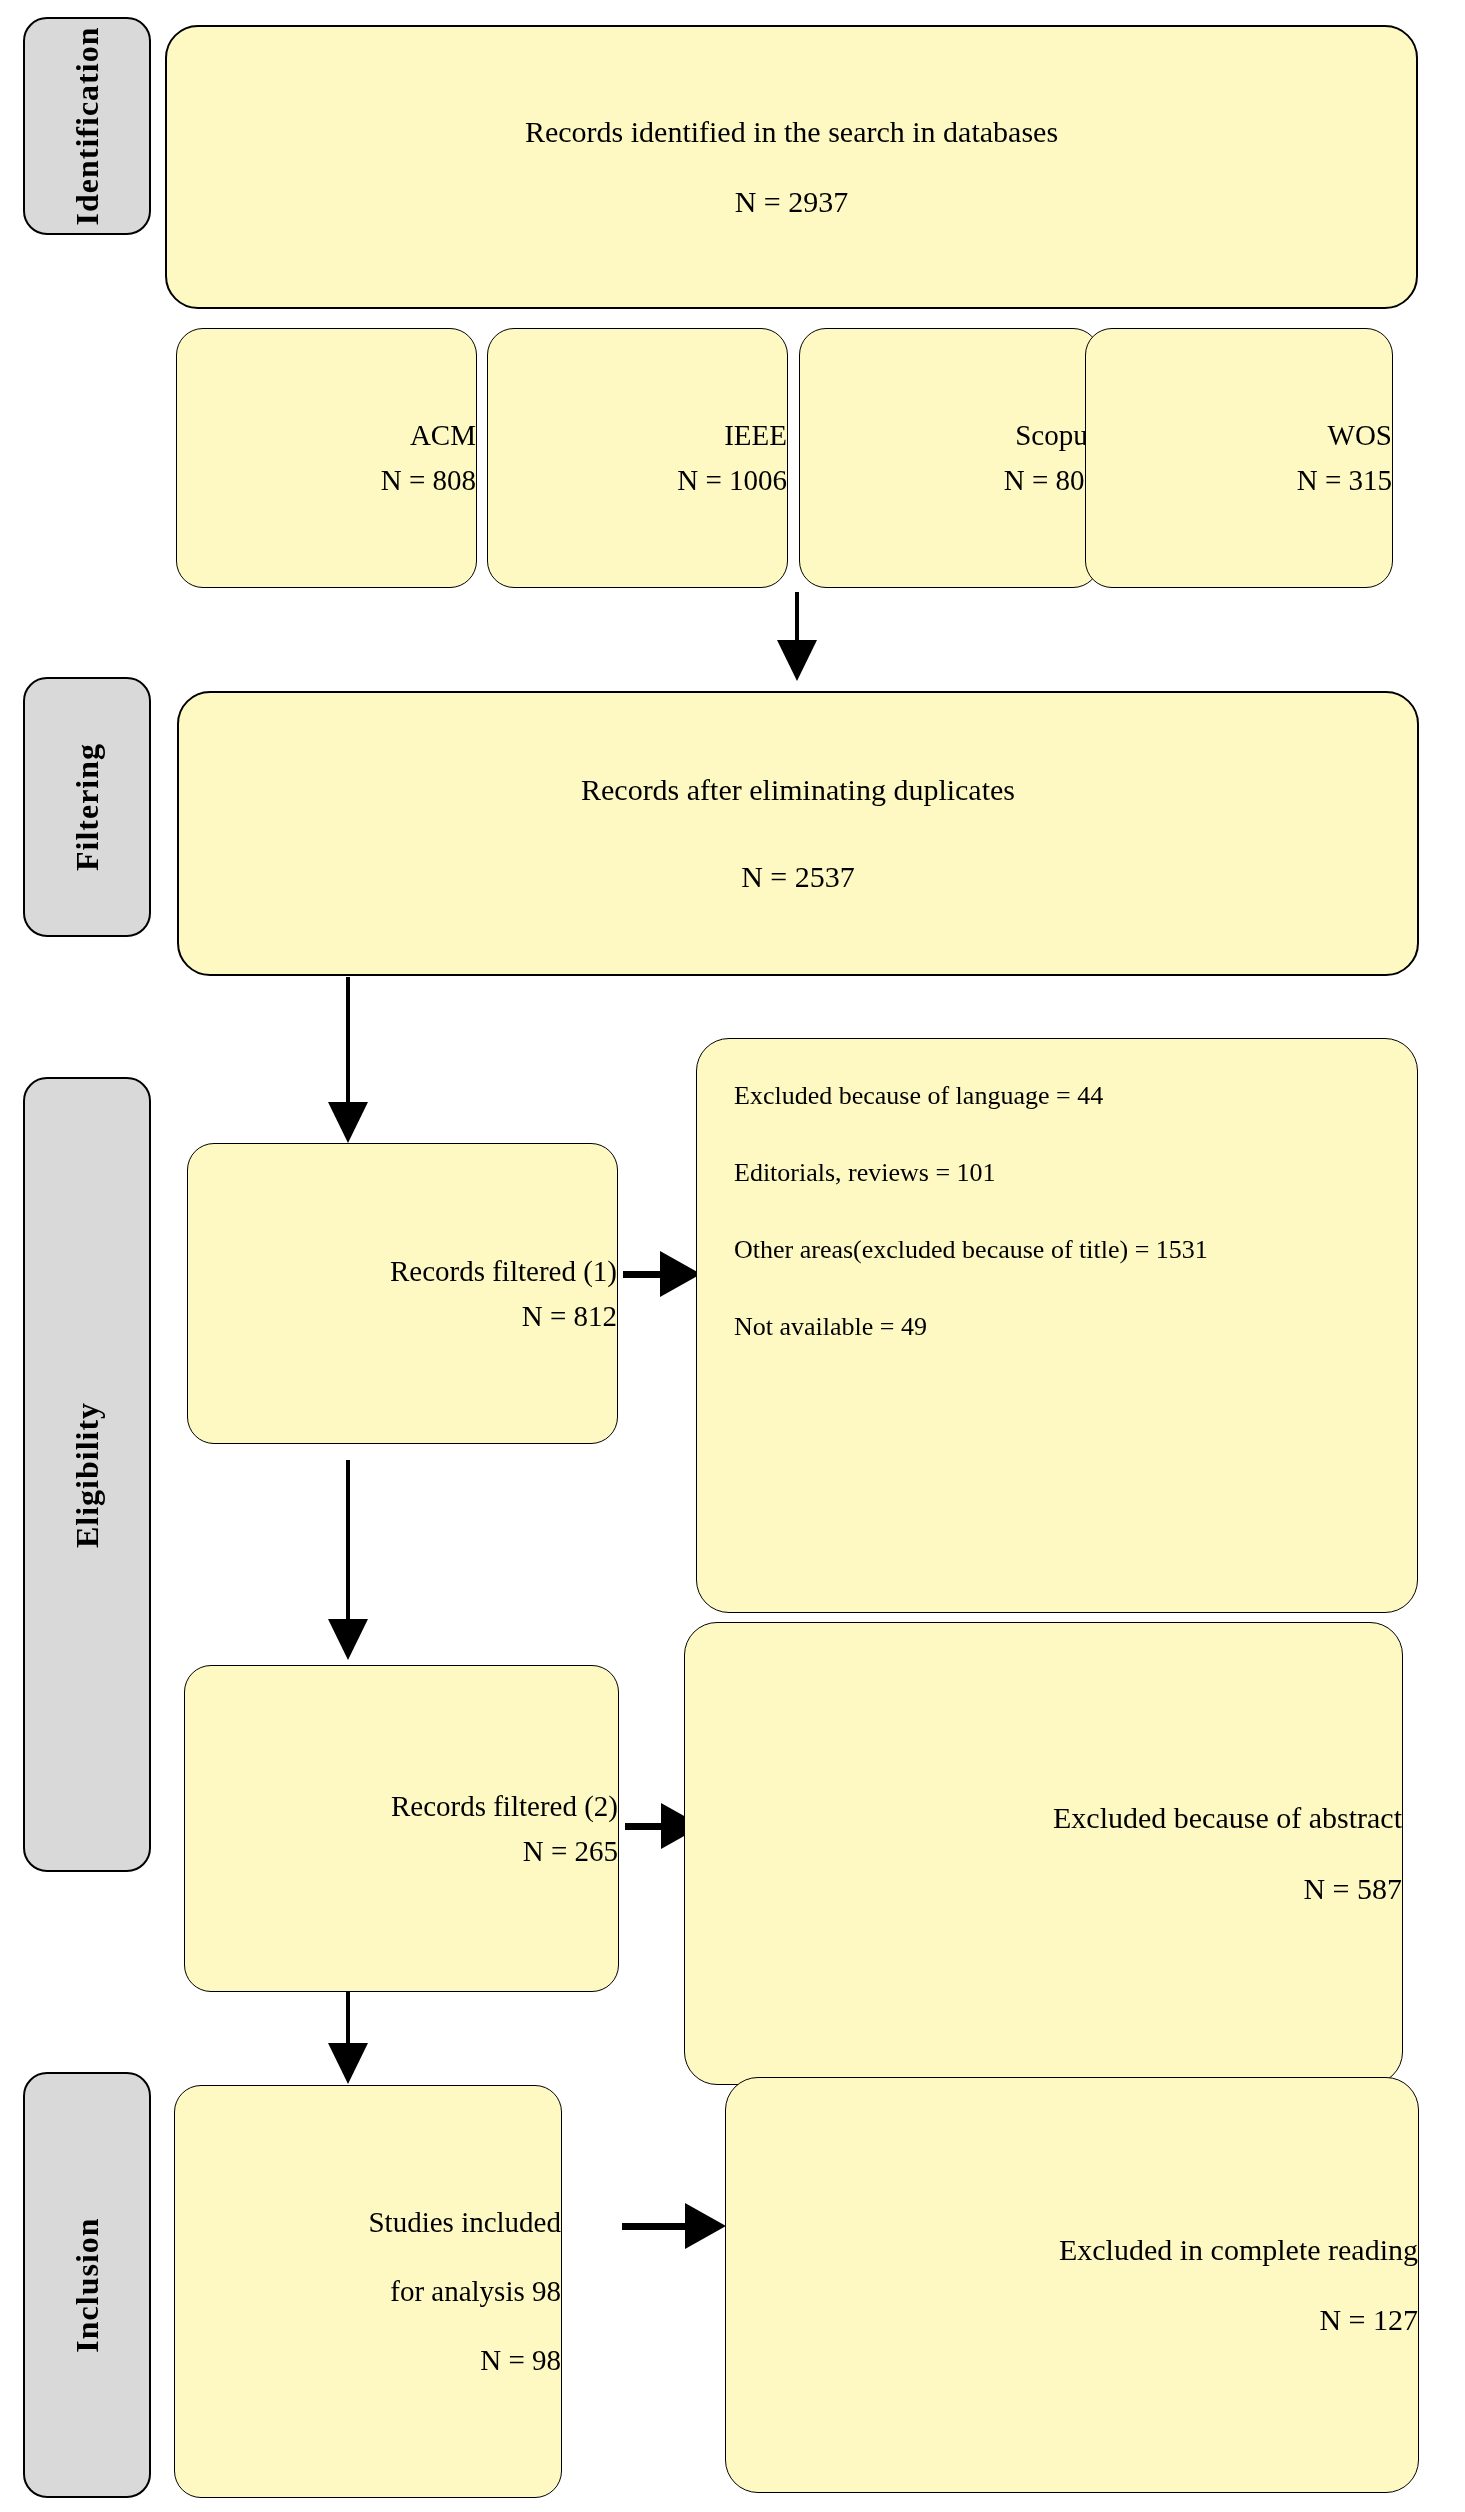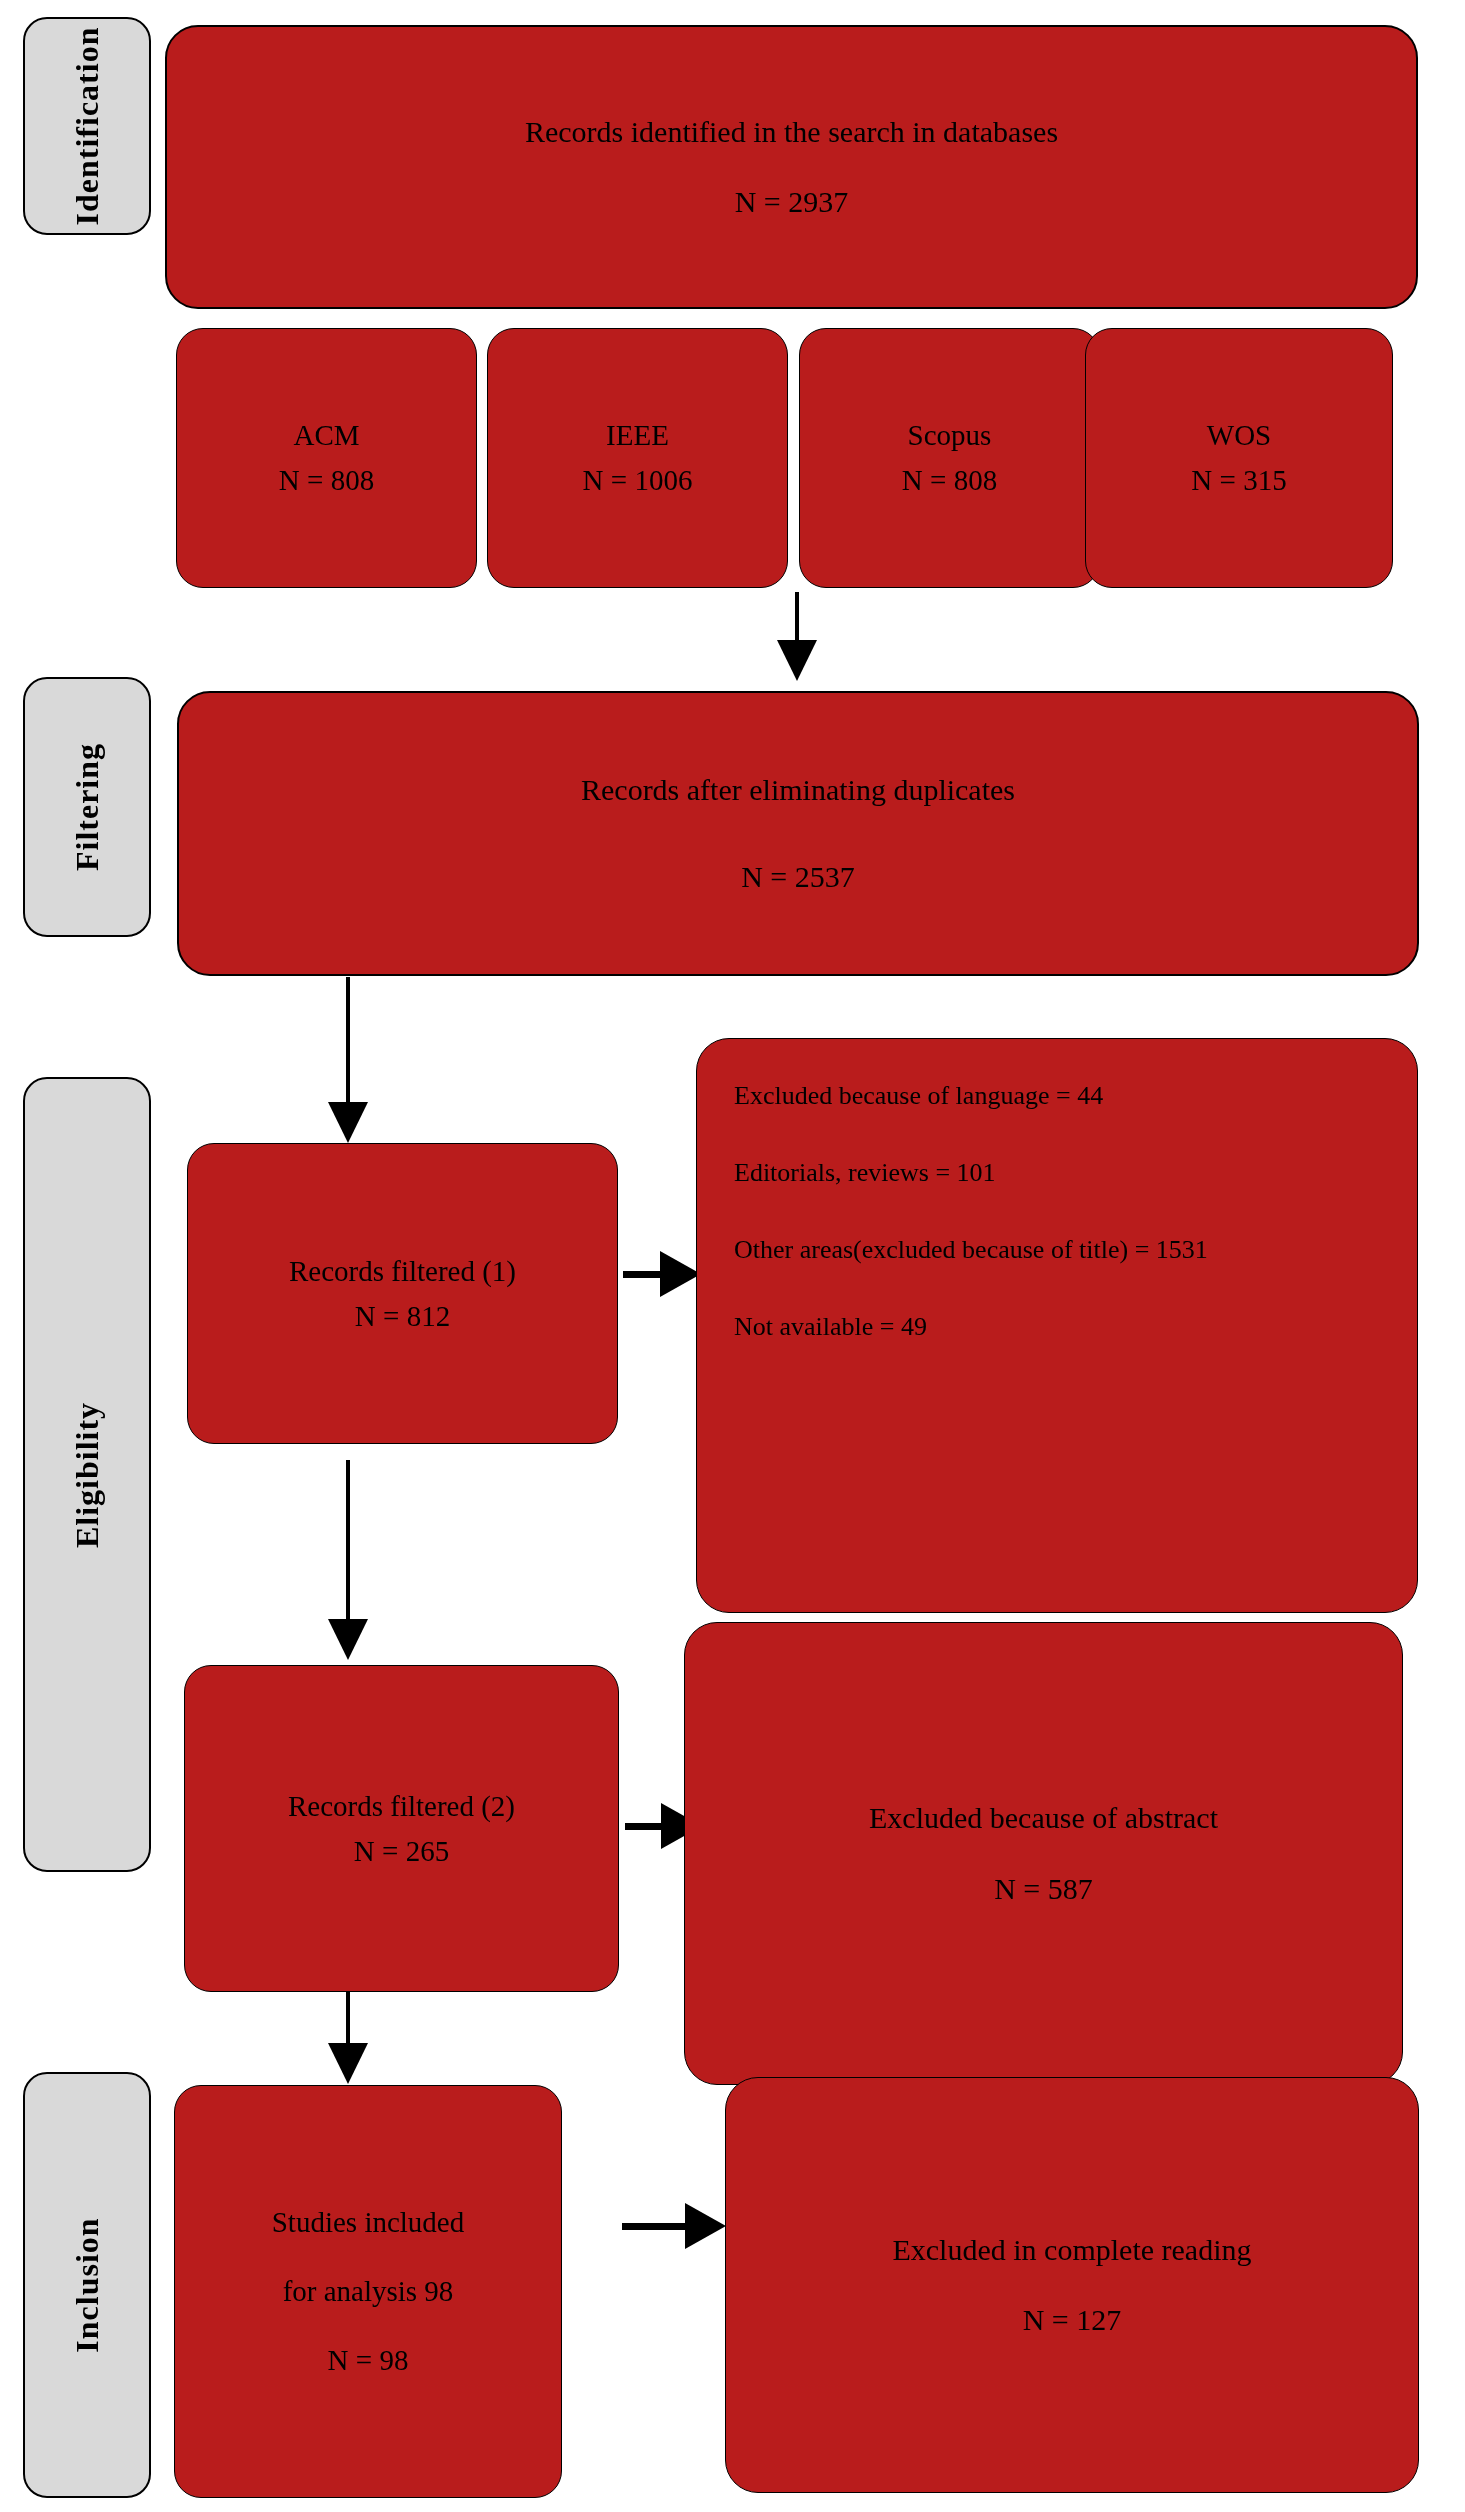--- a/index.html
+++ b/index.html
@@ -36,33 +36,33 @@
     white-space: nowrap;
     font-size: 32px;
     font-weight: bold;
     letter-spacing: 1px;
     line-height: 1;
   }
 
   
   .node {
     position: absolute;
-    background: #b91c1c;
+    background: #fef9c3;
     border: 2.1px solid #000000;
     border-radius: 33px;
     box-sizing: border-box;
     display: flex;
     flex-direction: column;
     align-items: center;
     justify-content: center;
     text-align: center;
     font-size: 30px;
     line-height: 1.55;
   }
-  .node.thin { border-width: 1.6px; }
+  .node.thin { border-width: 1.6px; align-items: flex-end; }
   .node .line { display: block; }
   .node .gap { height: 24px; }
 
   .node.small { border-radius: 27px; font-size: 29px; }
 
   
   .node.listbox {
     display: block;
     text-align: left;
     padding: 37px 33px 37px 37px;

